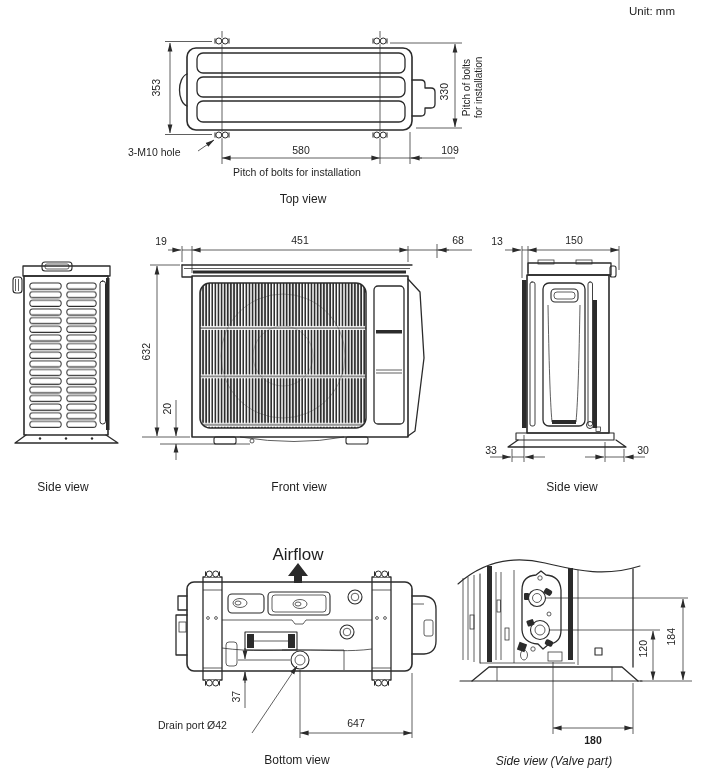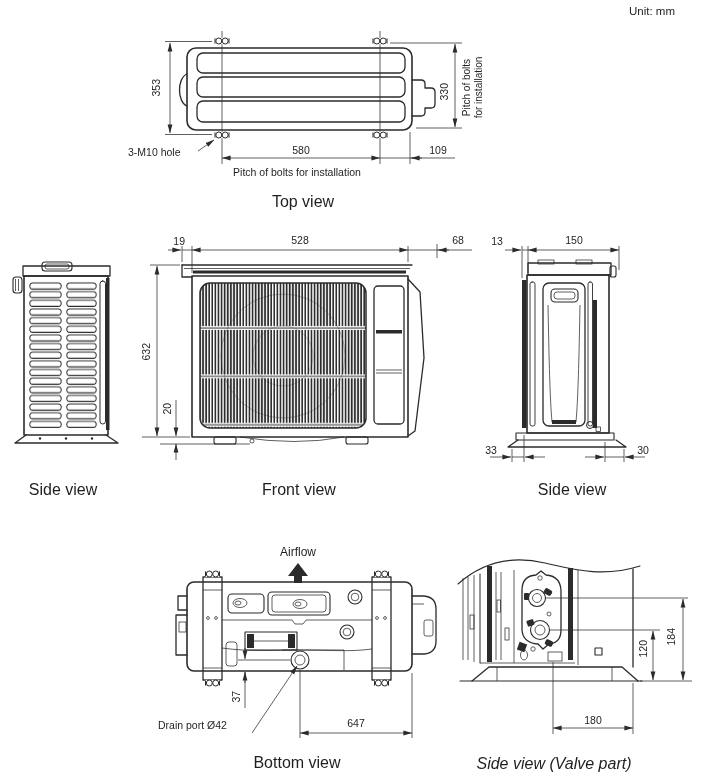--- a/index.html
+++ b/index.html
@@ -1,21 +1,21 @@
 <!DOCTYPE html>
 <html><head>
 <meta charset="utf-8">
 <style>
   html,body{margin:0;padding:0;background:#ffffff;}
   .sheet{position:relative;width:720px;height:783px;background:#fff;
          font-family:"Liberation Sans",sans-serif;color:#1f1f1f;overflow:hidden;}
   .sheet svg{position:absolute;left:0;top:0;}
   .lbl{position:absolute;font-size:10.5px;line-height:1.1;white-space:nowrap;color:#1f1f1f;}
   .ctr{text-align:center;}
-  .cap{font-size:16px;}
+  .cap{font-size:12px;}
   .unit{font-size:11.5px;}
   .rot{transform:rotate(-90deg);}
   .rot2{transform:rotate(-90deg);font-size:10px;line-height:1.15;white-space:normal;}
   
   .ln{fill:none;stroke:#2b2b2b;stroke-width:1.3;stroke-linejoin:round;stroke-linecap:round;}
   .tk{stroke-width:1.6;}
   .md{stroke-width:1.1;}
   .tn{fill:none;stroke:#2b2b2b;stroke-width:0.75;stroke-linecap:butt;}
   .fl{fill:#2b2b2b;stroke:none;}
 </style>
@@ -280,41 +280,41 @@
 
   <div class="lbl unit" style="left:583px;top:5px;width:92px;text-align:right;">Unit: mm</div>
 
   <div class="lbl rot ctr" style="left:135px;top:82px;width:44px;">353</div>
   <div class="lbl rot ctr" style="left:423px;top:86px;width:44px;">330</div>
   <div class="lbl rot2 ctr" style="left:432px;top:76px;width:80px;">
     <div>Pitch of bolts</div>
     <div>for installation</div>
   </div>
   <div class="lbl ctr" style="left:271px;top:145px;width:60px;">580</div>
-  <div class="lbl ctr" style="left:408px;top:145px;width:60px;">109</div>
+  <div class="lbl ctr" style="left:420px;top:145px;width:60px;">109</div>
   <div class="lbl" style="left:128px;top:147px;">3-M10 hole</div>
   <div class="lbl ctr" style="left:217px;top:167px;width:160px;">Pitch of bolts for installation</div>
   <div class="lbl cap ctr" style="left:233px;top:193px;width:140px;">Top view</div>
 
-  <div class="lbl ctr" style="left:125px;top:236px;width:60px;text-align:right;">19</div>
-  <div class="lbl ctr" style="left:270px;top:235px;width:60px;">528</div>
+  <div class="lbl ctr" style="left:131px;top:236px;width:60px;">19</div>
+  <div class="lbl ctr" style="left:270px;top:235px;width:60px;">451</div>
   <div class="lbl ctr" style="left:428px;top:235px;width:60px;">68</div>
   <div class="lbl ctr" style="left:467px;top:236px;width:60px;">13</div>
   <div class="lbl ctr" style="left:544px;top:235px;width:60px;">150</div>
   <div class="lbl rot ctr" style="left:125px;top:346px;width:44px;">632</div>
   <div class="lbl rot ctr" style="left:146px;top:403px;width:44px;">20</div>
   <div class="lbl ctr" style="left:461px;top:445px;width:60px;">33</div>
   <div class="lbl ctr" style="left:613px;top:445px;width:60px;">30</div>
   <div class="lbl cap ctr" style="left:-7px;top:481px;width:140px;">Side view</div>
   <div class="lbl cap ctr" style="left:229px;top:481px;width:140px;">Front view</div>
   <div class="lbl cap ctr" style="left:502px;top:481px;width:140px;">Side view</div>
 
-  <div class="lbl ctr" style="left:268px;top:546px;width:60px;font-size:12px;">Airflow</div>
+  <div class="lbl ctr" style="left:268px;top:546px;width:60px;font-size:17px;">Airflow</div>
   <div class="lbl rot ctr" style="left:215px;top:691px;width:44px;">37</div>
   <div class="lbl" style="left:158px;top:720px;">Drain port Ø42</div>
   <div class="lbl ctr" style="left:326px;top:718px;width:60px;">647</div>
   <div class="lbl cap ctr" style="left:227px;top:754px;width:140px;">Bottom view</div>
   <div class="lbl rot ctr" style="left:622px;top:643px;width:44px;">120</div>
   <div class="lbl rot ctr" style="left:650px;top:631px;width:44px;">184</div>
-  <div class="lbl ctr" style="left:563px;top:715px;width:60px;">180</div>
+  <div class="lbl ctr" style="left:563px;top:735px;width:60px;font-weight:bold;">180</div>
   <div class="lbl cap ctr" style="left:474px;top:755px;width:160px;font-style:italic;">Side view (Valve part)</div>
 
 </div>
 
 </body></html>

